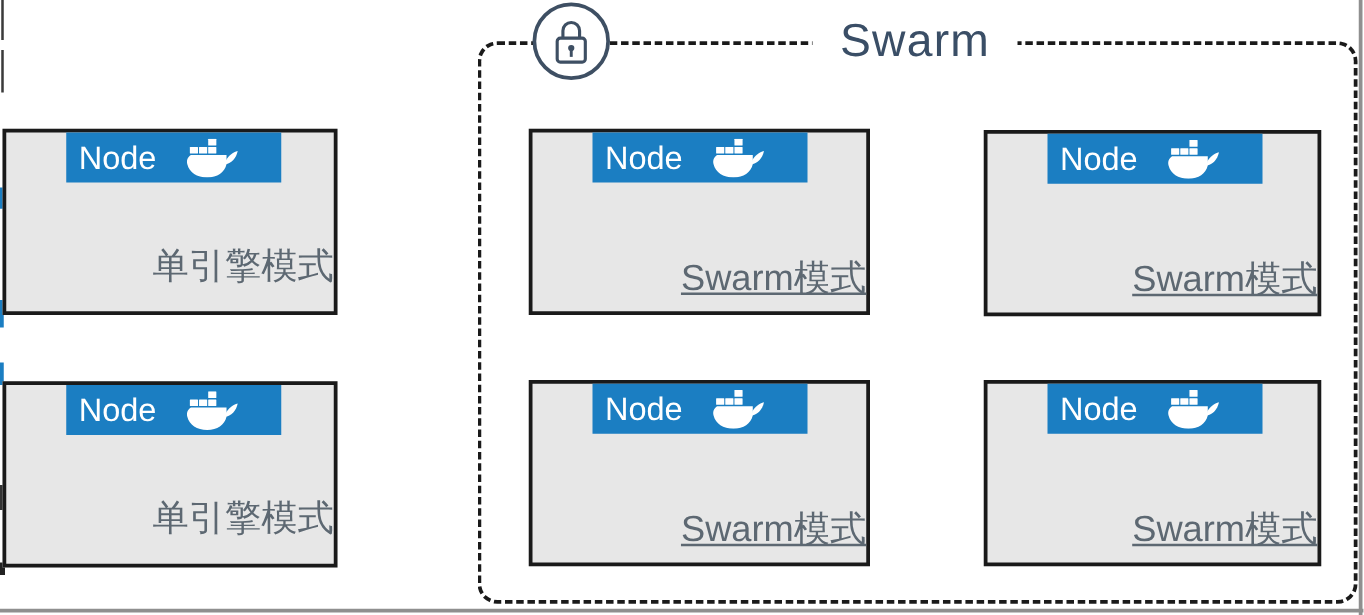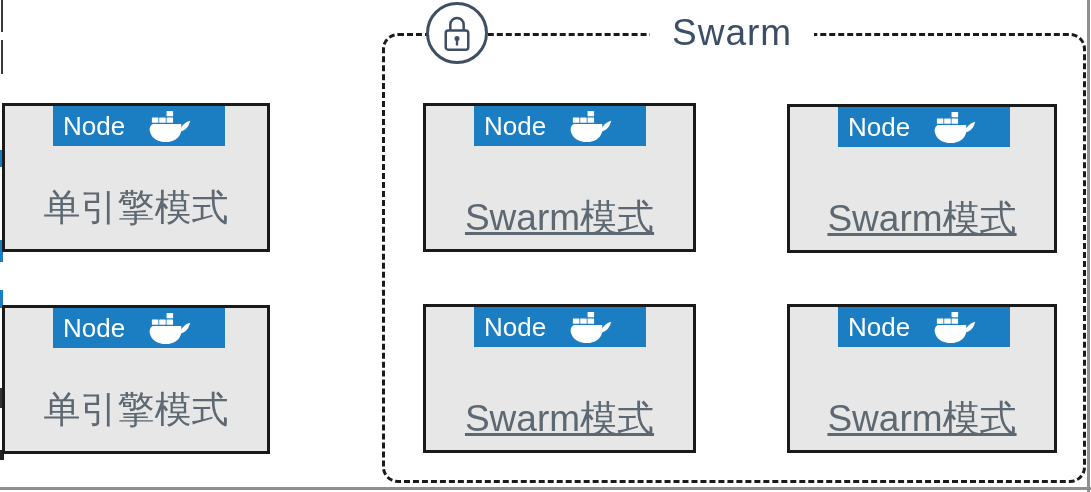--- a/index.html
+++ b/index.html
@@ -94,23 +94,23 @@
     color: #ffffff;
     font-size: 26px;
     line-height: 40px;
     white-space: nowrap;
   }
   .whale { display: inline-flex; align-items: center; }
 
   .node-label {
     position: absolute;
     left: 0; right: 0;
-    text-align: center;
+    text-align: right;
     color: #5d6872;
-    font-size: 37px;
+    font-size: 29px;
     white-space: nowrap;
   }
   .label-single { bottom: 16px; }
   .label-swarm  { bottom: 6px; text-decoration: underline;  }
 </style>
 </head>
 <body>
 
 <div class="canvas">
 

